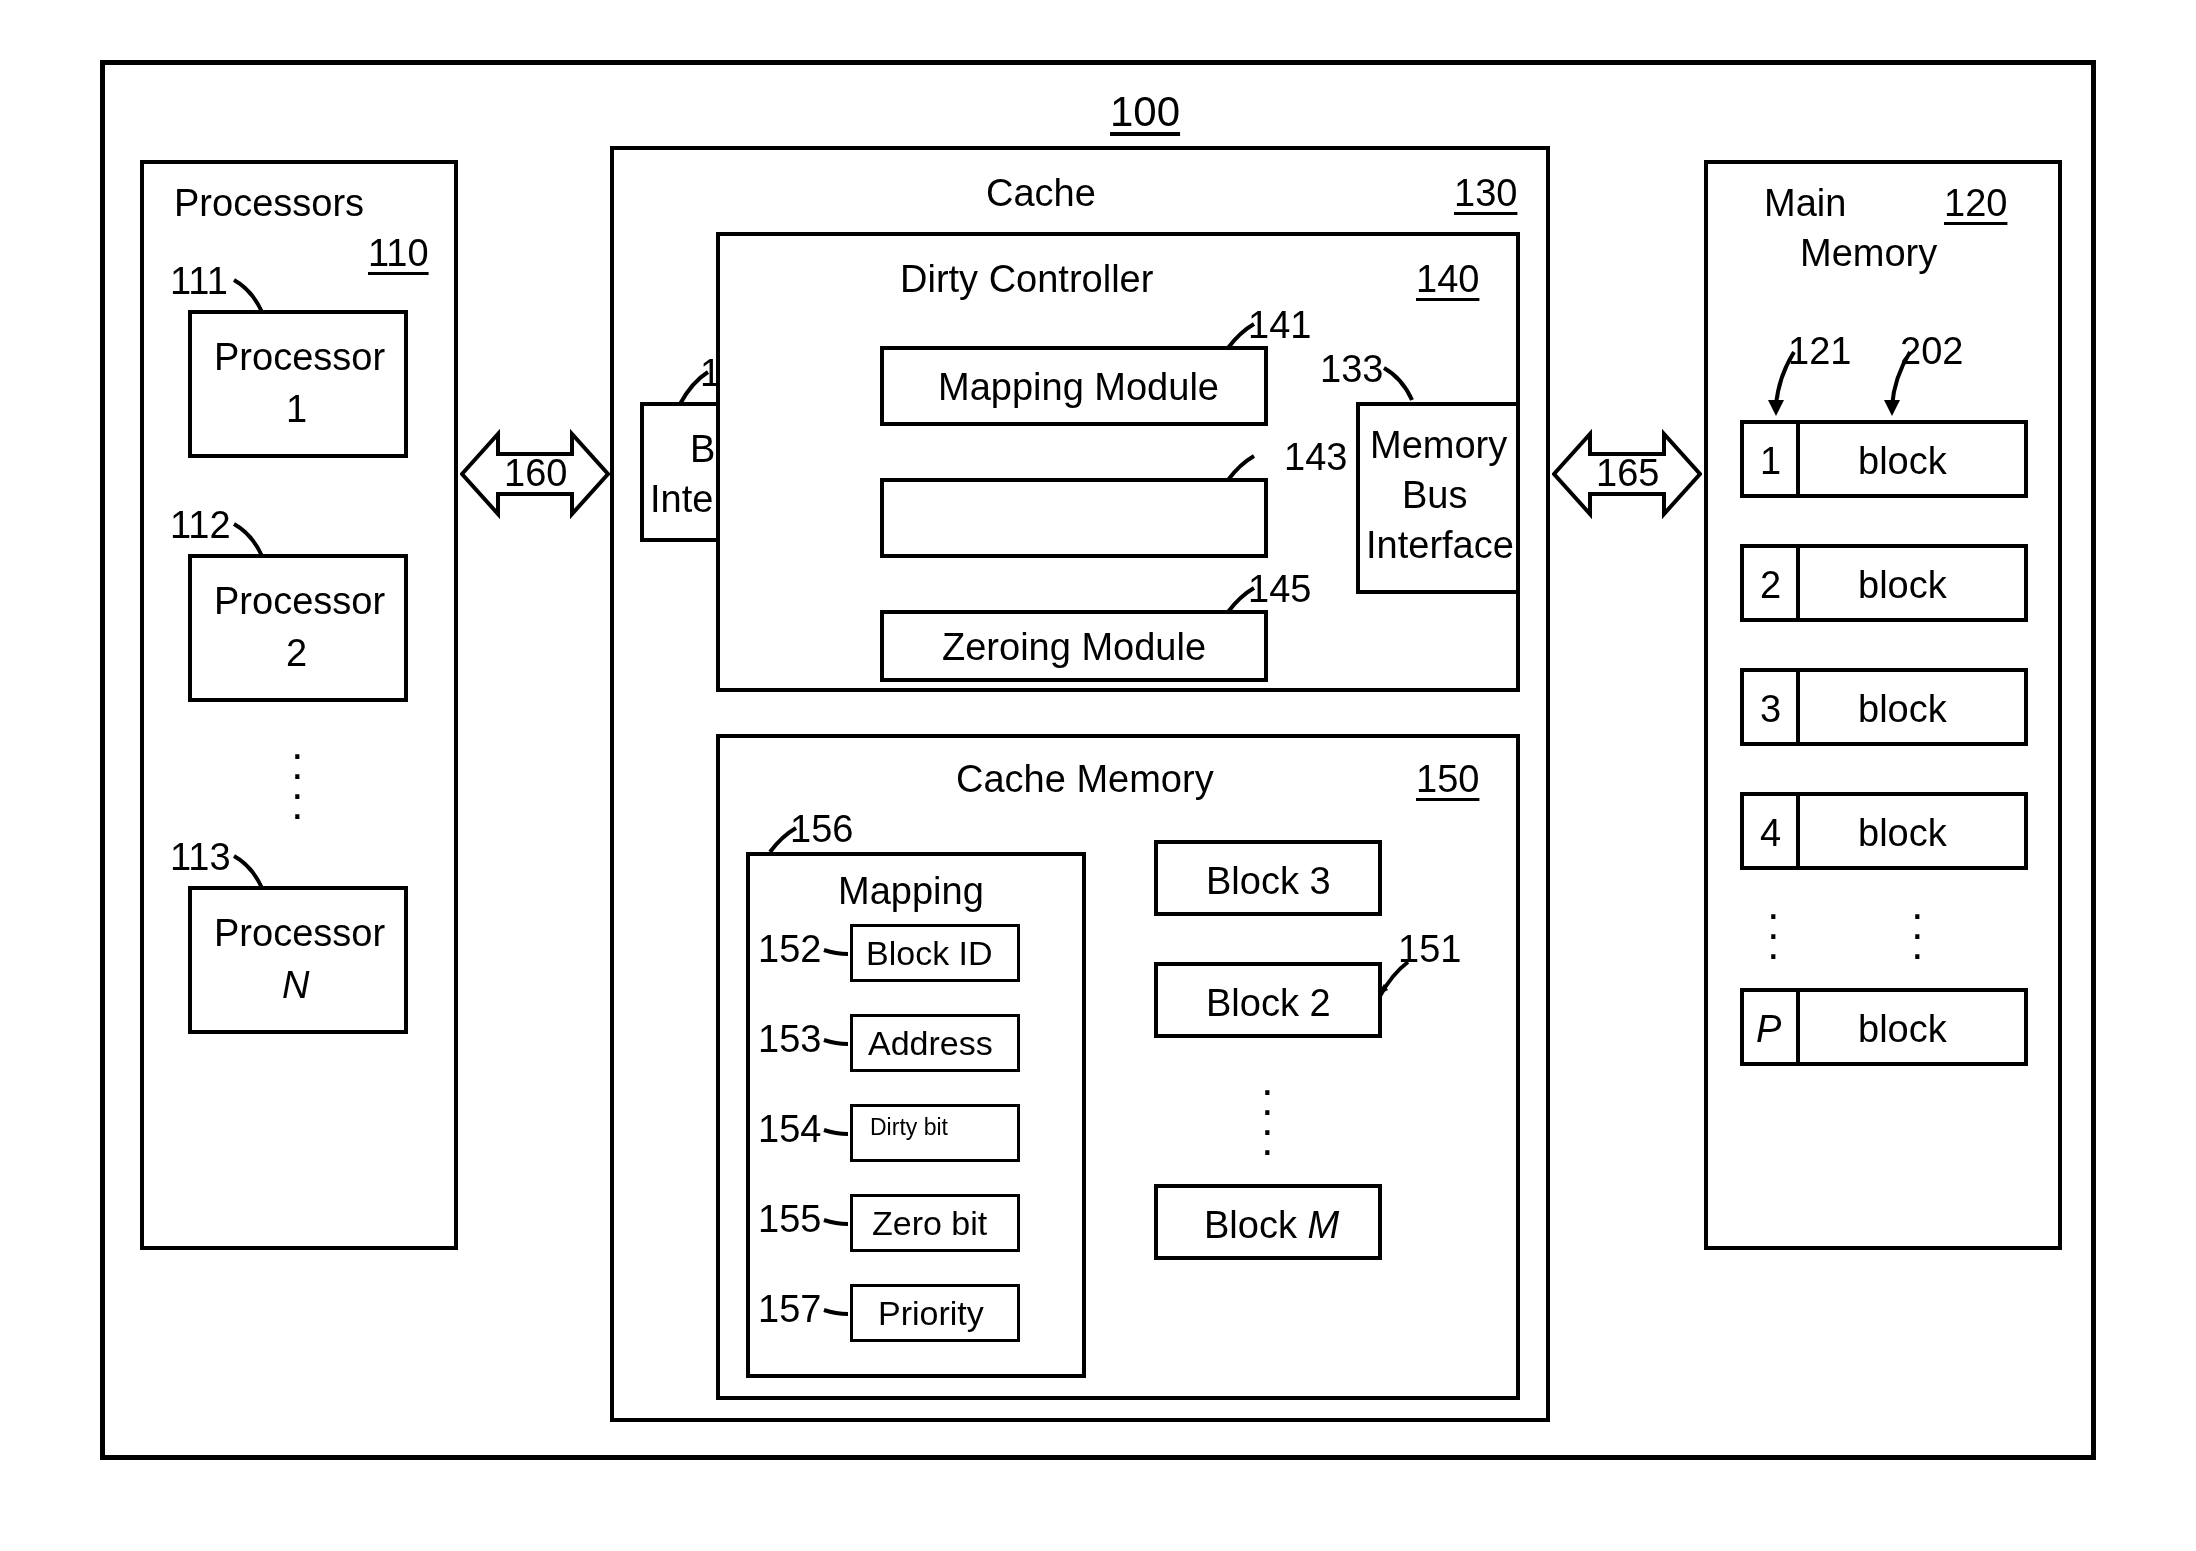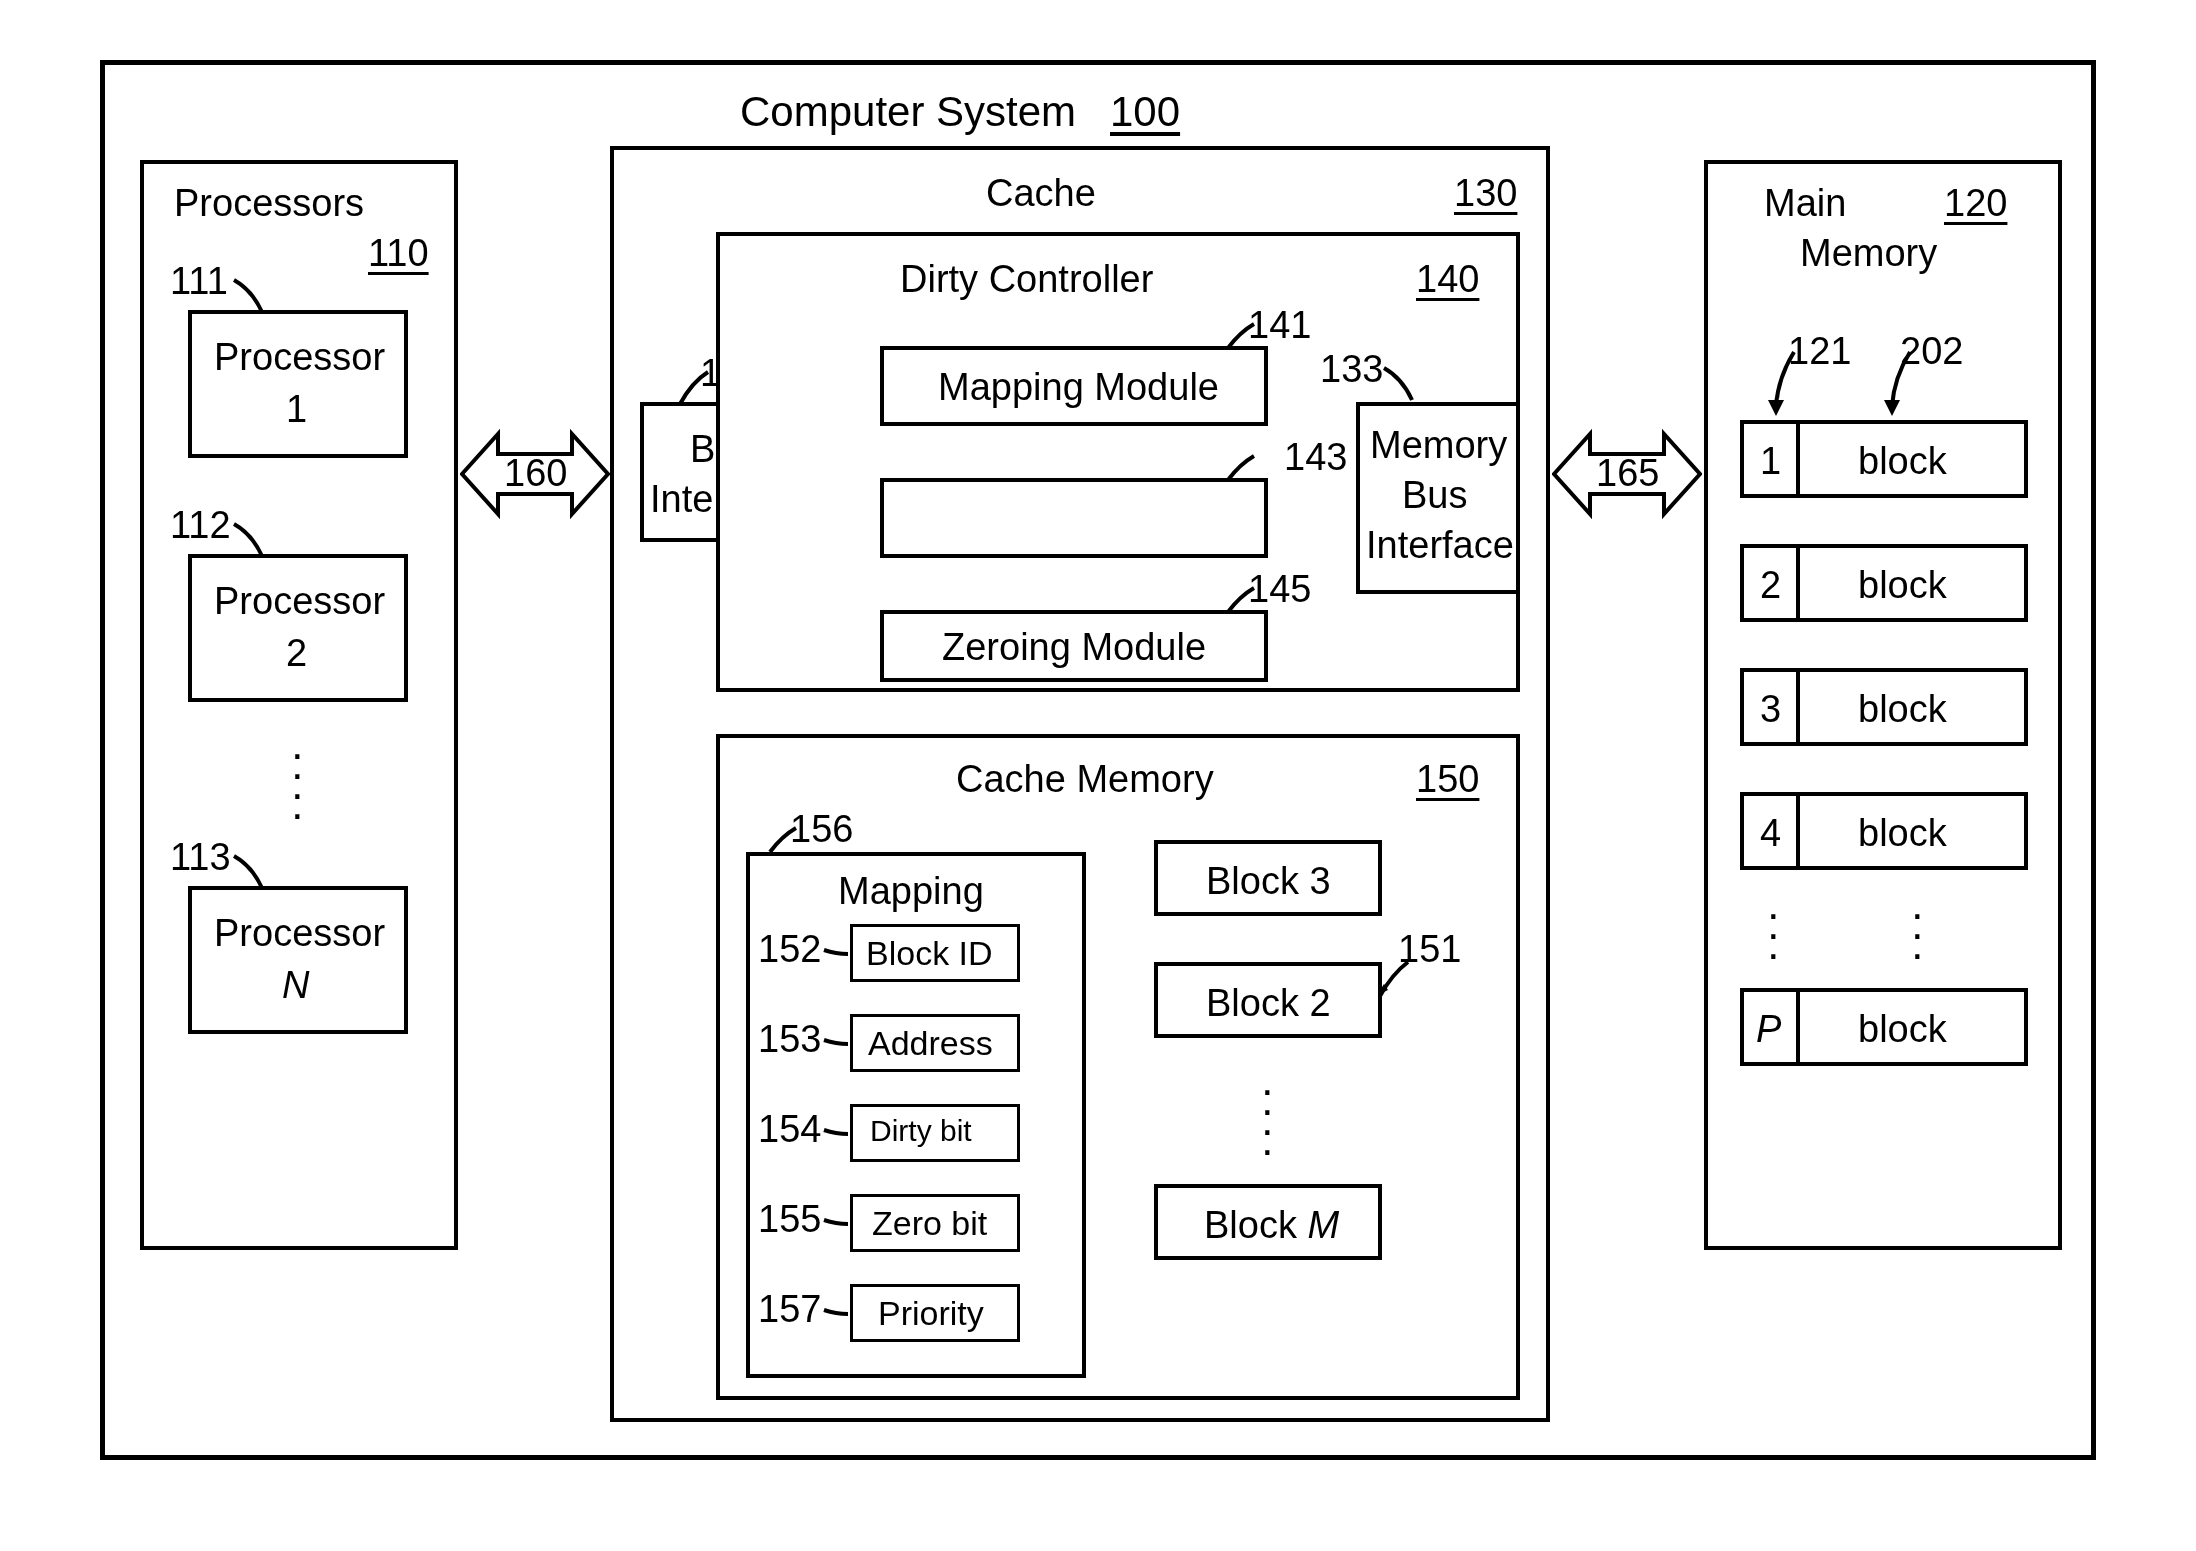--- a/index.html
+++ b/index.html
@@ -40,21 +40,20 @@
   }
   svg { position: absolute; }
   .italic { font-style: italic; }
 </style>
 </head>
 <body>
 
 <div class="canvas">
 
   <div class="box" style="left:100px; top:60px; width:1996px; height:1400px; border-width:5px;"></div>
-  <div class="label" style="left:740px; top:88px; font-size:42px;">Computer System</div>
   <div class="label ref" style="left:1110px; top:88px; font-size:42px;">100</div>
 
   <div class="box" style="left:140px; top:160px; width:318px; height:1090px;"></div>
   <div class="label" style="left:174px; top:182px;">Processors</div>
   <div class="label ref" style="left:368px; top:232px;">110</div>
 
   <div class="label" style="left:170px; top:260px;">111</div>
   <svg style="left:232px; top:278px;" width="40" height="40">
     <path d="M 2 2 Q 20 12 30 34" stroke="#000" stroke-width="4" fill="none"></path>
   </svg>
@@ -158,21 +157,21 @@
     <path d="M 2 6 Q 14 10 26 10" stroke="#000" stroke-width="4" fill="none"></path>
   </svg>
   <div class="box" style="left:850px; top:1014px; width:170px; height:58px; border-width:3px;"></div>
   <div class="label" style="left:868px; top:1024px; font-size:34px;">Address</div>
 
   <div class="label" style="left:758px; top:1108px;">154</div>
   <svg style="left:822px; top:1124px;" width="30" height="18">
     <path d="M 2 6 Q 14 10 26 10" stroke="#000" stroke-width="4" fill="none"></path>
   </svg>
   <div class="box" style="left:850px; top:1104px; width:170px; height:58px; border-width:3px;"></div>
-  <div class="label" style="left:870px; top:1114px; font-size:30px;">Dirty bit</div>
+  <div class="label" style="left:870px; top:1114px; font-size:23px;">Dirty bit</div>
 
   <div class="label" style="left:758px; top:1198px;">155</div>
   <svg style="left:822px; top:1214px;" width="30" height="18">
     <path d="M 2 6 Q 14 10 26 10" stroke="#000" stroke-width="4" fill="none"></path>
   </svg>
   <div class="box" style="left:850px; top:1194px; width:170px; height:58px; border-width:3px;"></div>
   <div class="label" style="left:872px; top:1204px; font-size:34px;">Zero bit</div>
 
   <div class="label" style="left:758px; top:1288px;">157</div>
   <svg style="left:822px; top:1304px;" width="30" height="18">

